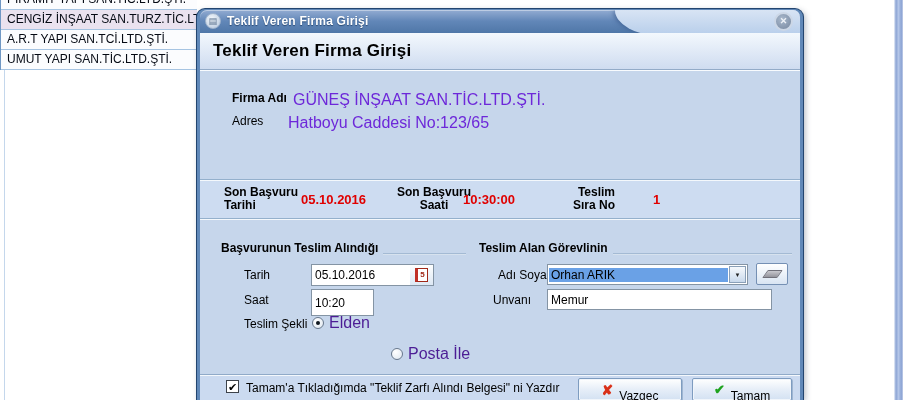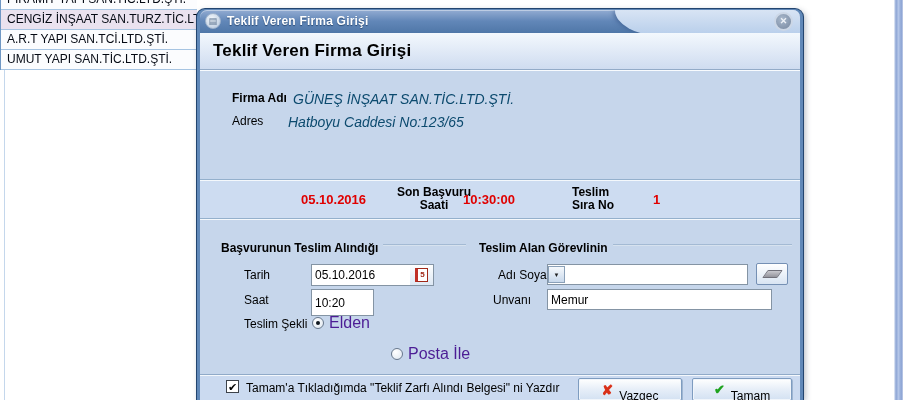--- a/index.html
+++ b/index.html
@@ -40,32 +40,32 @@
 
   .dialog-body { position:relative; height:367px; background:#c6d6eb; overflow:hidden; }
 
   .heading-band { position:absolute; left:0; top:0; right:0; height:37px;
     background:linear-gradient(#f3f8fd,#cfdcf0); border-bottom:1px solid #93abc8;
     box-shadow:0 1px 0 #f8fbfe; display:flex; align-items:center; padding-left:13px; }
   .heading-band h1 { font-size:17px; font-weight:bold; color:#000; letter-spacing:.2px; }
 
   .lbl { position:absolute; font-size:12px; color:#000; white-space:nowrap;padding-left:8px; }
   .b { font-weight:bold; }
-  .val { position:absolute; font-size:14px; color:#0c4a6e; white-space:nowrap;font-style:italic; }
+  .val { position:absolute; font-size:16px; color:#6d28d9; white-space:nowrap; }
 
   
   .deadline-band { position:absolute; left:0; right:0; top:146px; height:40px; background:#cddcf1;
     border-top:1px solid #94b0cc; border-bottom:1px solid #94b0cc;
     box-shadow:inset 0 1px 0 #f4f8fc, 0 1px 0 #f4f8fc; }
   .dl-label { position:absolute; top:50%; transform:translateY(-50%); font-size:12px; font-weight:bold;
     color:#000; line-height:13px; }
   .dl-value { position:absolute; top:50%; transform:translateY(-50%); font-size:13px; font-weight:bold; }
 
   
-  .grp-title { position:absolute; display:flex; align-items:flex-start; gap:5px; }
+  .grp-title { position:absolute; display:flex; align-items:flex-end; gap:5px; }
   .grp-title .t { font-size:12px; font-weight:bold; color:#000; white-space:nowrap; }
   .grp-title .rule { flex:1; height:2px; margin-top:3px; background:linear-gradient(#8aa6c6,#f0f6fc); }
 
   .tbox { position:absolute; background:#fff; border:1px solid #8494a4; font-size:12px; color:#000;
     padding:1px 3px; font-family:"Liberation Sans",sans-serif; }
   input.tbox { outline:none; }
 
   .cal-btn { position:absolute; width:24px; height:22px; border:1px solid #8494a4; border-left:none;
     background:linear-gradient(#fdfefe,#dde8f4); display:flex; align-items:center; justify-content:center; cursor:pointer; }
   .cal-glyph { width:13px; height:14px; background:#fff; border:1px solid #a02818; border-left:3px solid #c03028;
@@ -129,24 +129,25 @@
       <div class="heading-band">
         <h1>Teklif Veren Firma Girişi</h1>
       </div>
 
       <div class="lbl b" style="left:24px; top:58px;">Firma Adı</div>
       <div class="val" style="left:93px; top:58px;">GÜNEŞ İNŞAAT SAN.TİC.LTD.ŞTİ.</div>
       <div class="lbl" style="left:24px; top:81px;">Adres</div>
       <div class="val" style="left:88px; top:81px;">Hatboyu Caddesi No:123/65</div>
 
       <div class="deadline-band">
+        <div class="dl-label" style="left:24px; width:82px;">Son Başvuru Tarihi</div>
         <div class="dl-value" style="left:101px; color:#e00000;">05.10.2016</div>
         <div class="dl-label" style="left:193px; width:82px;text-align:center;">Son Başvuru Saati</div>
         <div class="dl-value" style="left:263px; color:#e00000;">10:30:00</div>
-        <div class="dl-label" style="left:372px; width:55px;">Teslim Sıra No</div>
+        <div class="dl-label" style="left:360px; width:55px;text-align:right;">Teslim Sıra No</div>
         <div class="dl-value" style="left:453px; color:#e00000;">1</div>
       </div>
 
       <div class="grp-title" style="left:21px; top:208px; width:245px;">
         <span class="t">Başvurunun Teslim Alındığı</span>
           <span class="rule"></span>
       </div>
       <div class="lbl" style="left:36px; top:235px;">Tarih</div>
       <input class="tbox" style="left: 111px; top: 231px; width: 100px; height: 22px;" value="05.10.2016">
       <div class="cal-btn" style="left:210px; top:231px;">
@@ -163,20 +164,21 @@
         <span class="circ"></span>
         <span class="rlbl">Posta İle</span>
       </div>
 
       <div class="grp-title" style="left:279px; top:208px; width:313px;">
         <span class="t">Teslim Alan Görevlinin</span>
           <span class="rule"></span>
       </div>
       <div class="lbl" style="left:290px; top:235px;">Adı Soyadı</div>
       <div class="combo" style="left:347px; top:231px; width:201px;">
+        <span class="sel-text">Orhan ARIK</span>
         <span class="dd-btn">▼</span>
       </div>
       <div class="eraser-btn" style="left:556px; top:230px;">
         <div class="eraser-glyph"></div>
       </div>
       <div class="lbl" style="left:285px; top:260px;">Unvanı</div>
       <input class="tbox" style="left: 347px; top: 256px; width: 225px; height: 21px;" value="Memur">
 
       <div class="footer-sep"></div>
       <div class="footer">

